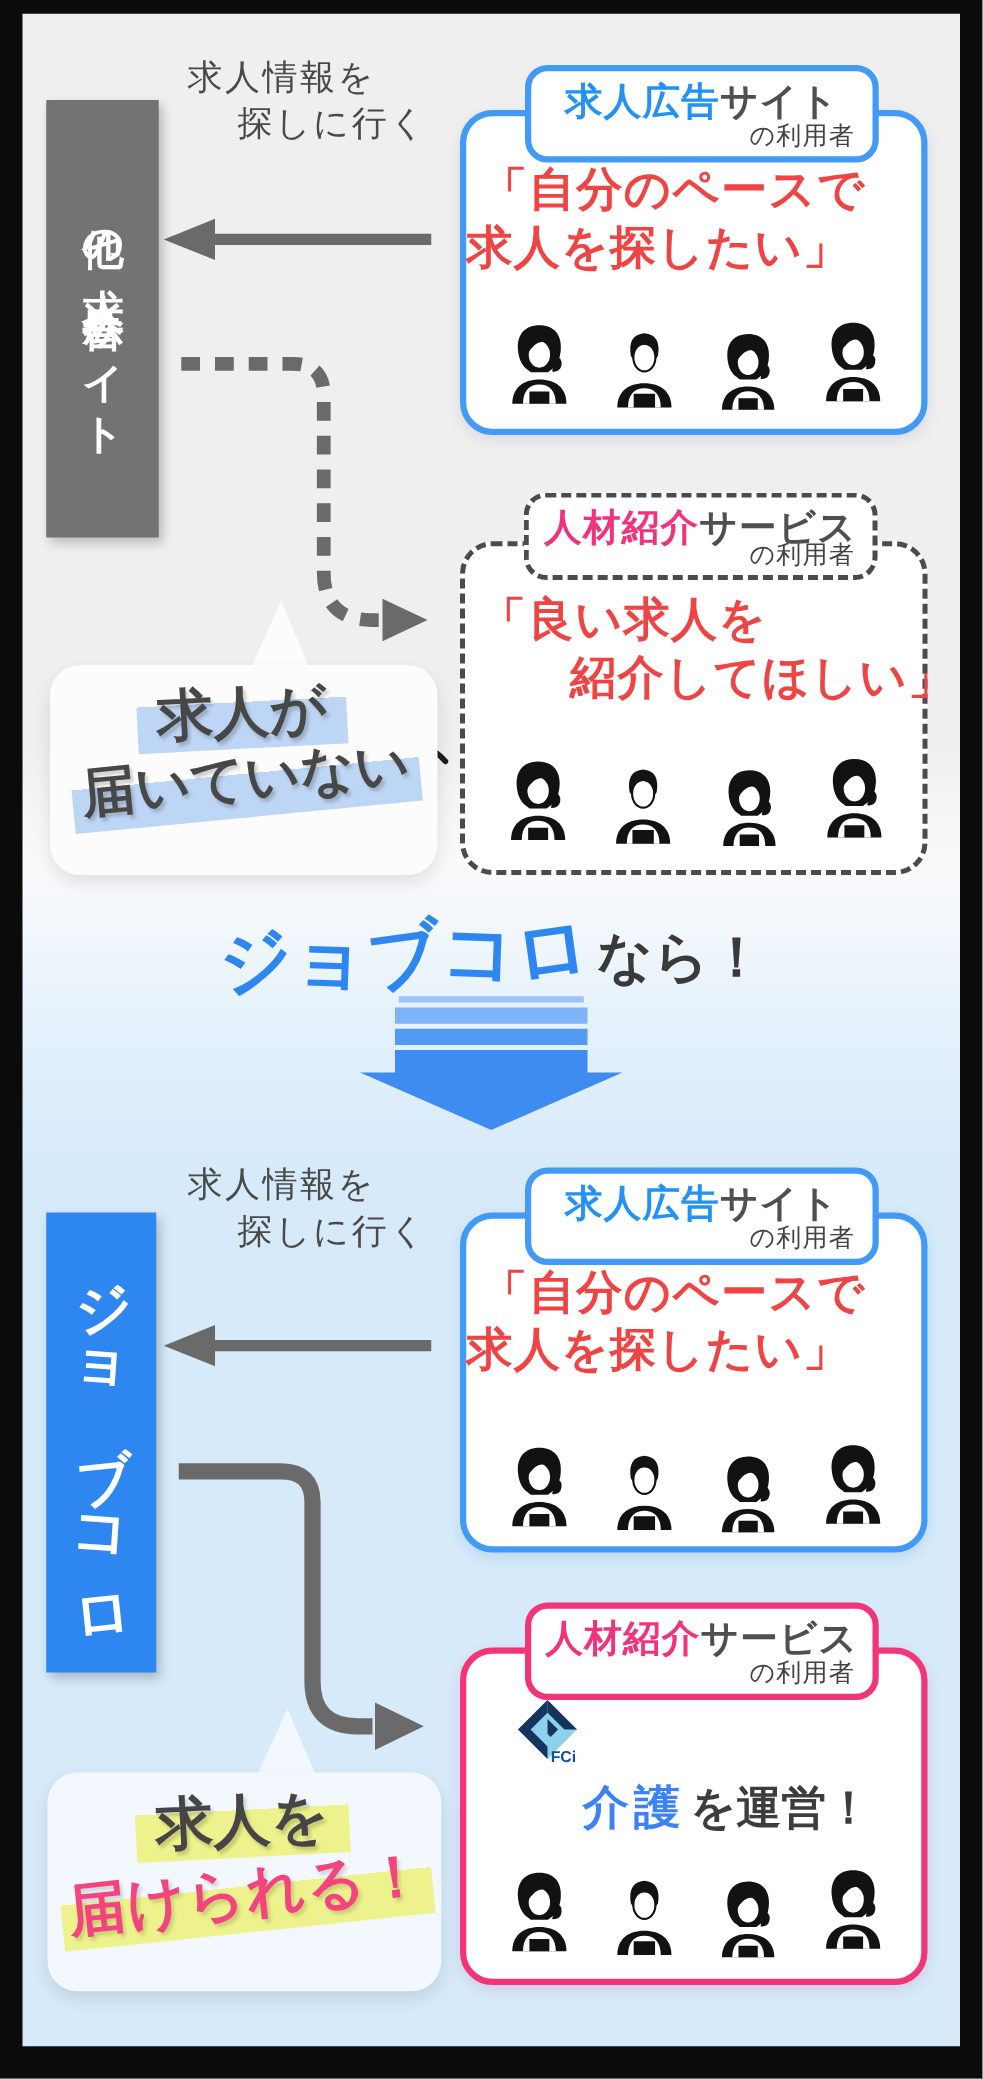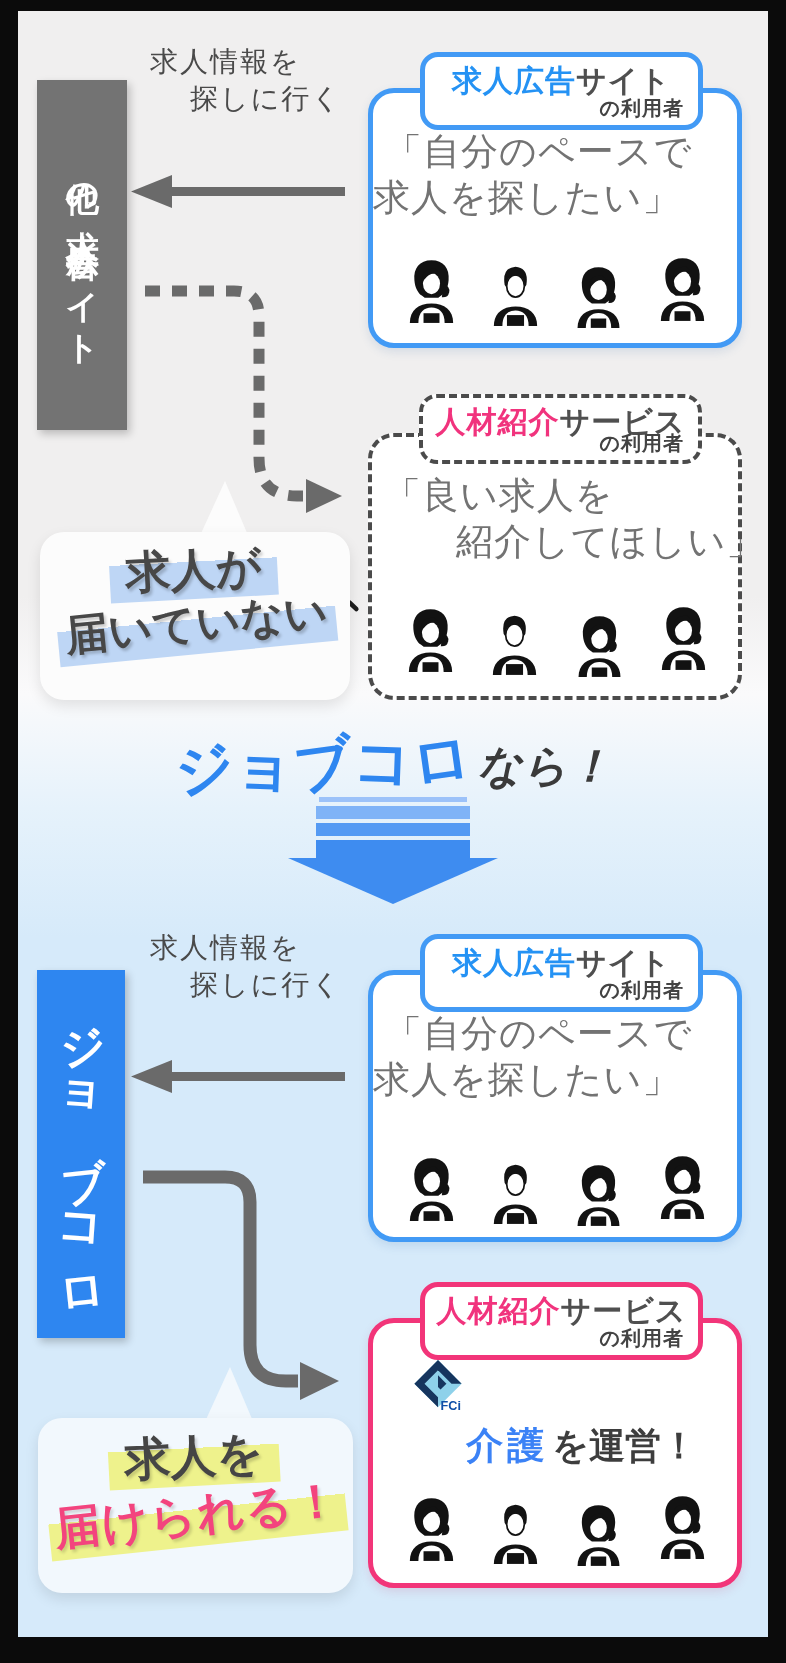--- a/index.html
+++ b/index.html
@@ -37,23 +37,23 @@
   #card3{top:970px;height:272px;}
   #card4{top:1318px;height:270px;}
 
   .card-label{position:absolute;left:47px;top:-41px;width:283px;height:78px;background:#fff;border-radius:18px;box-sizing:border-box;}
   .card-label.blue{border:5px solid #429af5;}
   .card-label.dashedl{border:4px dashed #4b4b4b;height:70px;top:-43px;}
   .card-label.pinkl{border:5px solid #f23579;}
   .label-main{text-align:center;font-size:30px;font-weight:800;color:#4f4f4f;margin-top:4px;letter-spacing:1px;white-space:nowrap;}
   .acc-blue{color:#2492f4;}
   .acc-pink{color:#f1337d;}
-  .label-sub{position:absolute;right:14px;bottom:3px;font-size:20px;font-weight:700;color:#434343;letter-spacing:1px;}
-
-  .quote{padding-top:36px;font-size:37px;font-weight:400;color:#737373;line-height:1.25;letter-spacing:1px;white-space:nowrap;}
+  .label-sub{position:absolute;right:14px;bottom:3px;font-size:20px;font-weight:400;color:#434343;letter-spacing:1px;}
+
+  .quote{padding-top:36px;font-size:37px;font-weight:700;color:#ef4444;line-height:1.25;letter-spacing:1px;white-space:nowrap;}
   .quote .q1{padding-left:12px;}
   #card1 .quote .q2,#card3 .quote .q2{}
   #card2 .quote .q2{padding-left:84px;}
 
   .people{position:absolute;left:30px;right:26px;display:flex;justify-content:space-between;align-items:flex-end;}
   #card1 .people{bottom:14px;}
   #card2 .people{bottom:18px;}
   #card3 .people{bottom:10px;}
   #card4 .people{bottom:16px;}
   .person{width:57px;}
@@ -86,21 +86,21 @@
     background:linear-gradient(180deg,rgba(238,242,140,0) 32%,#eef28c 32%);
     text-shadow:2px 3px 3px rgba(0,0,0,.18);}
   #bubble2 .l2{font-size:46px;color:#f3447e;padding:0 6px 8px;transform:rotate(-2deg);margin-top:4px;letter-spacing:1px;
     background:linear-gradient(180deg,rgba(238,242,140,0) 34%,#eef28c 34%);
     text-shadow:2px 3px 3px rgba(0,0,0,.15);}
 
   
   #divider{position:absolute;top:726px;left:0;width:786px;text-align:center;white-space:nowrap;}
   .brand{display:inline-block;font-size:58px;font-weight:800;color:#2e86f0;transform:rotate(-2deg);}
   .brand span{display:inline-block;}
-  .brand-suffix{display:inline-block;font-size:44px;font-weight:800;color:#3a3a3a;margin-left:6px;transform:translateY(-3px);font-style:italic;}
+  .brand-suffix{display:inline-block;font-size:44px;font-weight:800;color:#3a3a3a;margin-left:6px;transform:translateY(-3px);}
 </style>
 </head>
 <body>
 
 <div class="frame">
   <div class="bg"></div>
 
   <svg class="overlay" viewBox="0 0 786 1663" aria-hidden="true">
     <defs>
       <g id="person-f">

